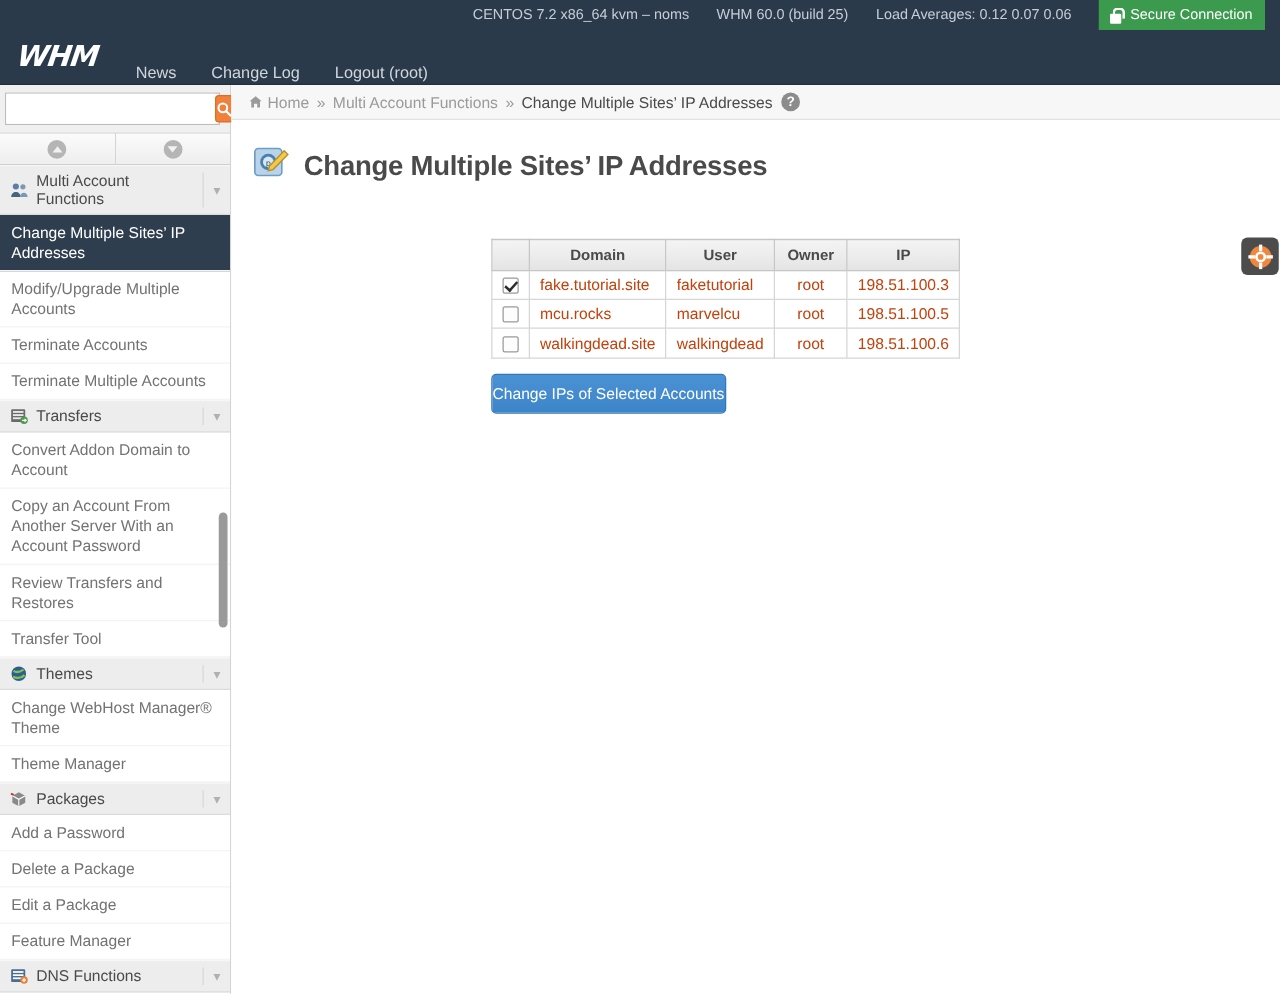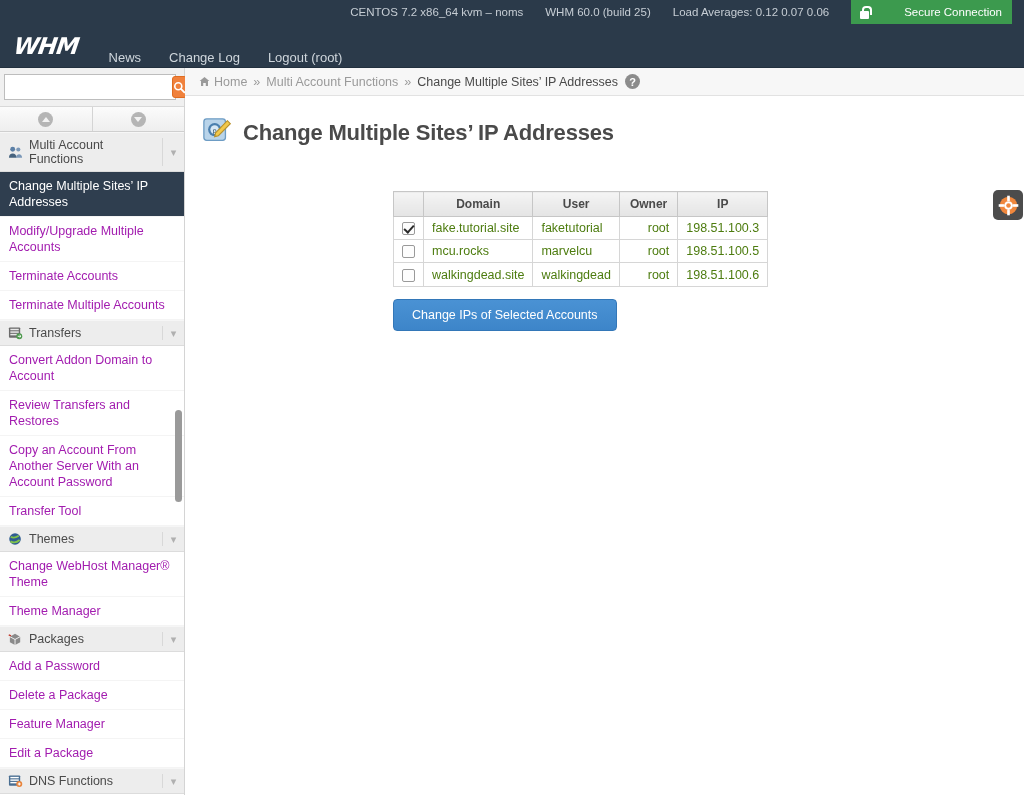--- a/index.html
+++ b/index.html
@@ -28,21 +28,20 @@
   .statusbar .stat { margin-right: 22px; white-space: nowrap; }
   .secure-badge {
     background: #3c9a4e;
     color: #ffffff;
     height: 24px;
     display: flex;
     align-items: center;
     padding: 0 10px 0 8px;
     font-size: 11.5px;
     white-space: nowrap;
-    gap: 28px;
   }
   .lock-glyph {
     display: inline-block;
     width: 11px; height: 13px;
     position: relative;
     margin-right: 6px;
   }
   .lock-glyph::before {
     content: ""; position: absolute;
     left: 1px; top: 5px; width: 9px; height: 8px;
@@ -193,21 +192,21 @@
   }
   .g-icon {
     width: 15px; height: 14px;
     margin-right: 6px;
     flex-shrink: 0;
     display: inline-block;
   }
   .sb-item {
     padding: 6px 10px 6px 9px;
     font-size: 12.5px;
-    color: #a21caf;
+    color: #737373;
     line-height: 16px;
     cursor: pointer;
     border-bottom: 1px solid #f4f4f4;
   }
   .sb-item.active {
     background: #2f3e4f;
     color: #ffffff;
   }
   .sb-scrollthumb {
     position: absolute;
@@ -291,21 +290,21 @@
     font-size: 12px;
     font-weight: bold;
     color: #4a4a4a;
     padding: 5px 10px;
     text-align: center;
     white-space: nowrap;
   }
   table.acct td {
     border: 1px solid #d6d6d6;
     font-size: 12.5px;
-    color: #4d7c0f;
+    color: #c2410c;
     padding: 4px 8px;
     white-space: nowrap;
   }
   td.cb-cell { text-align: center; padding: 4px 6px; width: 28px; }
   .cbox {
     width: 13px; height: 13px;
     border: 1px solid #9a9a9a;
     border-radius: 2px;
     background: #fdfdfd;
     display: inline-block;
@@ -315,32 +314,32 @@
   }
   .cbox.checked::after {
     content: "";
     position: absolute;
     left: 3px; top: 0px;
     width: 4px; height: 8px;
     border: solid #2b2b2b;
     border-width: 0 2.2px 2.2px 0;
     transform: rotate(42deg);
   }
-  td.col-owner { text-align: right; }
+  td.col-owner { text-align: center; }
   td.col-ip { text-align: left; }
 
   .btn-primary {
     margin: 12px 0 0 208px;
     background: linear-gradient(#4a92d4, #3d85c9);
     border: 1px solid #3377b8;
     border-radius: 4px;
     color: #ffffff;
     font-size: 12.5px;
     font-family: "Liberation Sans", sans-serif;
-    padding: 8px 18px;
+    padding: 8px 0;
     cursor: pointer;
   }
 </style>
 </head>
 <body>
 
 <div class="statusbar">
   <span class="stat">CENTOS 7.2 x86_64 kvm – noms</span>
   <span class="stat">WHM 60.0 (build 25)</span>
   <span class="stat">Load Averages: 0.12 0.07 0.06</span>
@@ -413,22 +412,22 @@
             <rect x="2.5" y="5.2" width="9" height="1.6" fill="#e8e8e8"></rect>
             <rect x="2.5" y="7.9" width="9" height="1.6" fill="#e8e8e8"></rect>
             <circle cx="12" cy="10.5" r="3.2" fill="#4e9a4e"></circle>
             <path d="M10.4 10.5h3.2M12.4 9.2l1.4 1.3-1.4 1.3" stroke="#ffffff" stroke-width="1" fill="none"></path>
           </svg>
         </span>
         <span class="g-label">Transfers</span>
         <span class="chev">▾</span>
       </div>
       <div class="sb-item">Convert Addon Domain to Account</div>
+      <div class="sb-item">Copy an Account From Another Server With an Account Password</div>
       <div class="sb-item">Review Transfers and Restores</div>
-      <div class="sb-item">Copy an Account From Another Server With an Account Password</div>
       <div class="sb-item">Transfer Tool</div>
 
       <div class="sb-group">
         <span class="g-icon">
           <svg width="15" height="14" viewBox="0 0 16 14">
             <circle cx="7.5" cy="7" r="6.2" fill="#2f5c92"></circle>
             <path d="M3 4.5c2 1.5 5.5 1 8.5-1M2.6 9.5c3 1.6 7 1.2 9.8-1.4" stroke="#7fc34a" stroke-width="2" fill="none"></path>
           </svg>
         </span>
         <span class="g-label">Themes</span>
@@ -444,22 +443,22 @@
             <path d="M2 4.5L7.5 7.5 13 4.5" stroke="#ffffff" stroke-width="0.9" fill="none"></path>
             <path d="M7.5 7.5v6" stroke="#ffffff" stroke-width="0.9"></path>
             <path d="M0.8 2.6l2.4 1.1" stroke="#c0392b" stroke-width="1.6"></path>
           </svg>
         </span>
         <span class="g-label">Packages</span>
         <span class="chev">▾</span>
       </div>
       <div class="sb-item">Add a Password</div>
       <div class="sb-item">Delete a Package</div>
+      <div class="sb-item">Edit a Package</div>
       <div class="sb-item">Feature Manager</div>
-      <div class="sb-item">Edit a Package</div>
 
       <div class="sb-group">
         <span class="g-icon">
           <svg width="15" height="14" viewBox="0 0 16 14">
             <rect x="1" y="1" width="12" height="11" rx="1" fill="#4a6e92"></rect>
             <rect x="2.5" y="2.6" width="9" height="1.5" fill="#ffffff"></rect>
             <rect x="2.5" y="5.3" width="9" height="1.5" fill="#ffffff"></rect>
             <rect x="2.5" y="8" width="9" height="1.5" fill="#ffffff"></rect>
             <circle cx="12" cy="10.3" r="3.2" fill="#e8833a"></circle>
             <path d="M12 8.7v3.2M10.4 10.3h3.2" stroke="#ffffff" stroke-width="1.1"></path>

